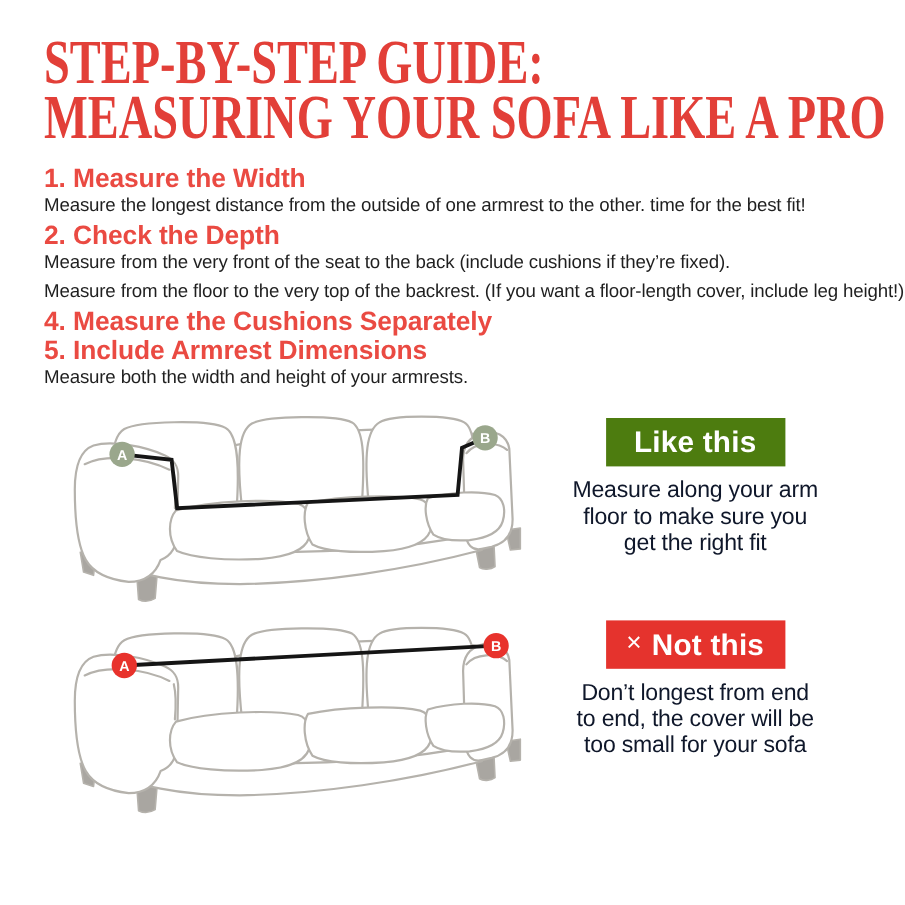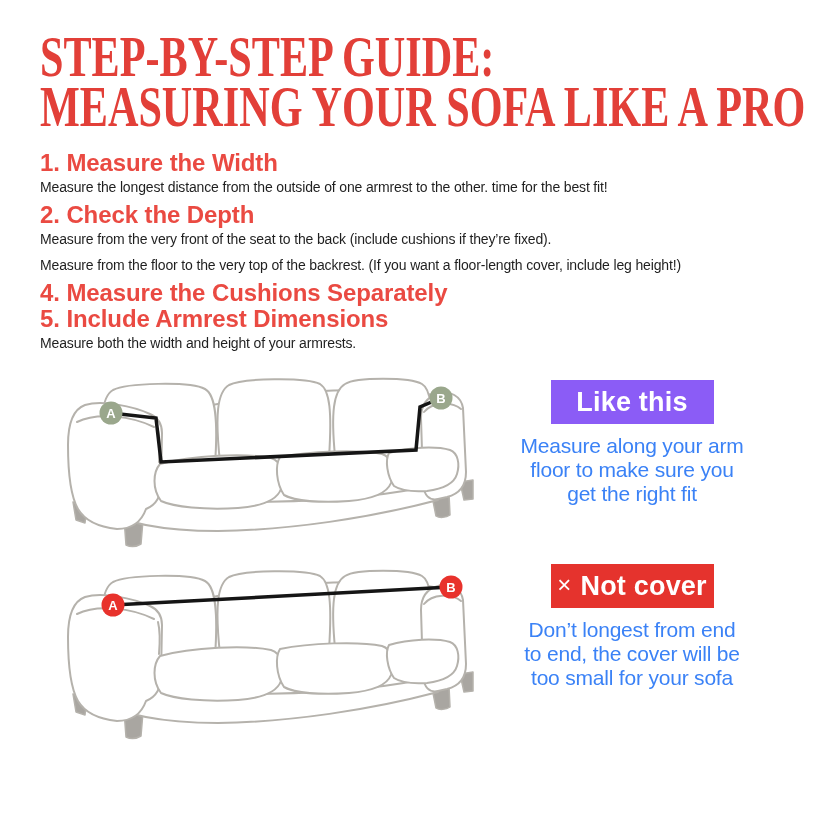--- a/index.html
+++ b/index.html
@@ -41,21 +41,21 @@
   .step h3 {
     font-size: 24px;
     line-height: 22px;
     font-weight: bold;
     color: var(--heading-red);
     white-space: pre-wrap;
     margin: 0 0 4px 0;
     letter-spacing: -0.1px;
   }
   .step p {
-    font-size: 14px;
+    font-size: 17px;
     line-height: 18px;
     color: var(--text);
     margin: 0 0 8px 0;
     white-space: nowrap;
     letter-spacing: -0.15px;
   }
 
   
   .demo {
     display: grid;
@@ -86,21 +86,21 @@
     font-size: 24px;
     margin-right: 9px;
     position: relative;
     top: -1px;
   }
   .caption { margin-top: 10px; }
   .cap-line { display: flex; justify-content: center; }
   .cap-line span {
     font-size: 21px;
     line-height: 24px;
-    color: #3b82f6;
+    color: #0f172a;
     white-space: nowrap;
     letter-spacing: -0.2px;
   }
 
   
   .sofa-part {
     stroke: var(--sofa-line);
     stroke-width: 2;
     fill: #ffffff;
     stroke-linejoin: round;
@@ -186,21 +186,21 @@
             <text class="marker-letter" x="71" y="58">A</text>
           </g>
           <g>
             <circle cx="401" cy="38" r="11.5" fill="#9aa78c"></circle>
             <text class="marker-letter" x="401" y="43">B</text>
           </g>
         </svg>
       </div>
 
       <div class="annotation like">
-        <div class="badge" style="background: #8b5cf6;">
+        <div class="badge" style="background: #4d7c0f;">
           <span>Like this</span>
         </div>
         <div class="caption">
           <div class="cap-line">
               <span>Measure along your arm</span>
             </div>
           <div class="cap-line">
               <span>floor to make sure you</span>
             </div>
           <div class="cap-line">
@@ -220,21 +220,21 @@
           <g>
             <circle cx="411" cy="35" r="11.5" fill="#e8322c"></circle>
             <text class="marker-letter" x="411" y="40">B</text>
           </g>
         </svg>
       </div>
 
       <div class="annotation not">
         <div class="badge" style="background: rgb(229, 51, 45);">
           <span class="x-glyph">×</span>
-          <span>Not cover</span>
+          <span>Not this</span>
         </div>
         <div class="caption">
           <div class="cap-line">
               <span>Don’t longest from end</span>
             </div>
           <div class="cap-line">
               <span>to end, the cover will be</span>
             </div>
           <div class="cap-line">
               <span>too small for your sofa</span>

